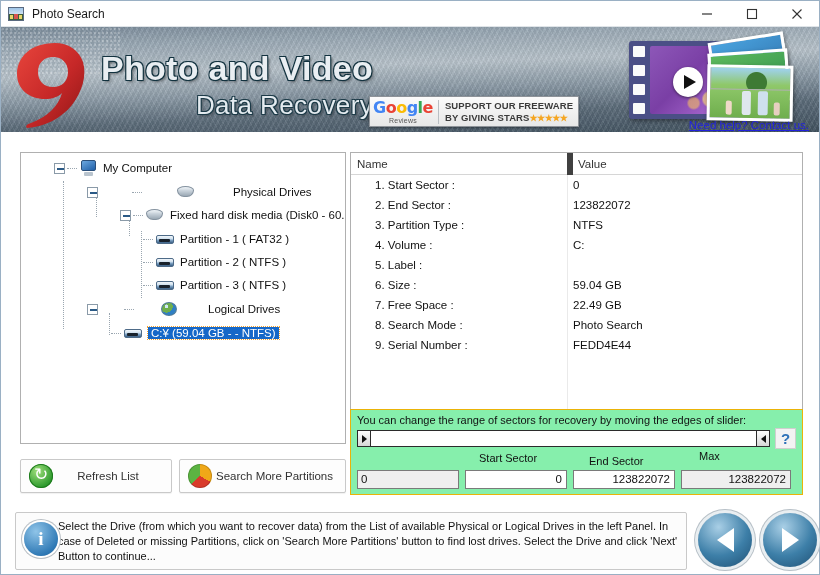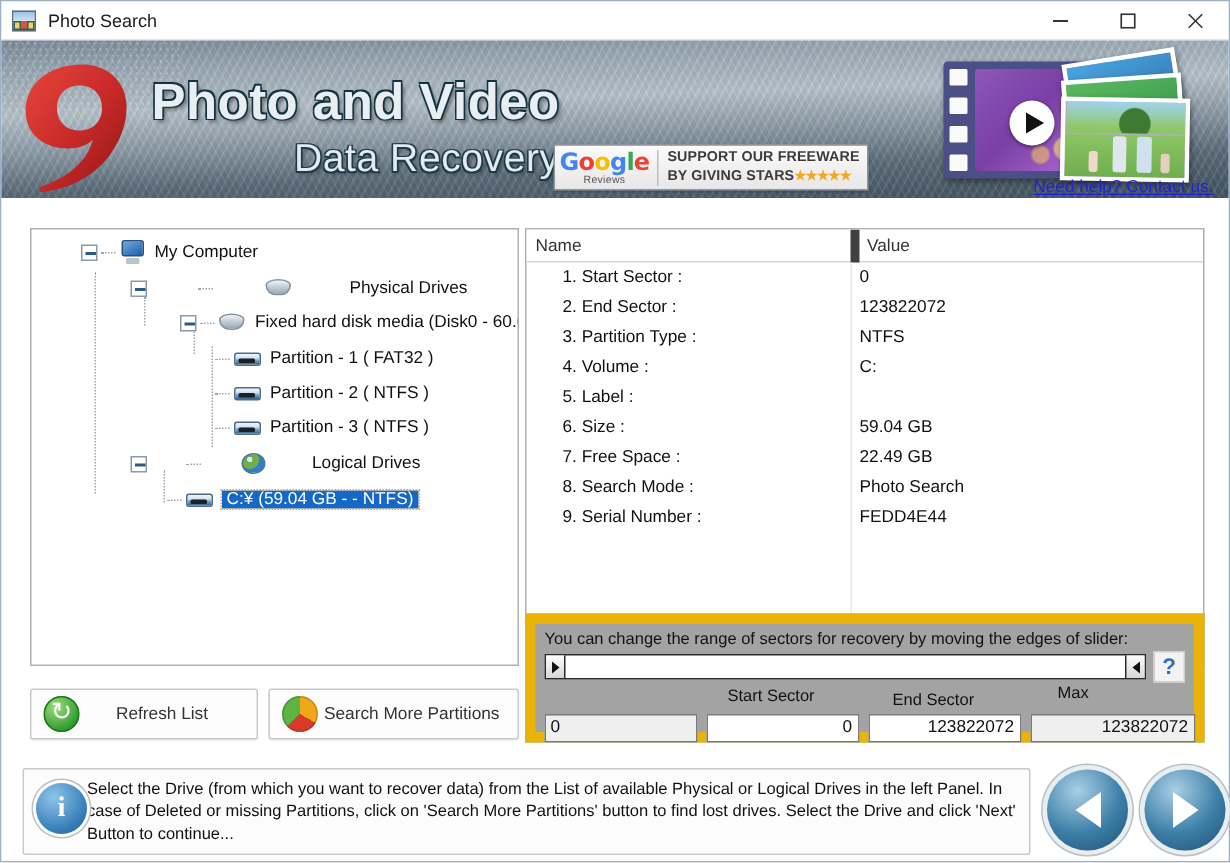--- a/index.html
+++ b/index.html
@@ -136,21 +136,21 @@
   .detail .hdr .c1 { width:216px; padding-left:6px; }
   .detail .hdr .c2 { flex:1; padding-left:5px; border-left:6px solid #404040; height:22px; line-height:22px; }
   .drow { display:flex; height:20px; align-items:center; font-size:11.5px; color:#111; }
   .drow .c1 { width:216px; padding-left:24px; }
   .drow .c2 { flex:1; padding-left:5px; border-left:1px solid #eaeaea; height:20px; line-height:20px; }
   .dfill { height:20px; display:flex; }
   .dfill .c1 { width:216px; } .dfill .c2 { flex:1; border-left:1px solid #eaeaea; }
 
   
   .slidergroup { position:absolute; left:349px; top:277px; width:453px; height:86px;
-            border:7px solid #eab308; background:#a3a3a3; }
+            border:1px solid #eab308; background:#86efac; }
   .slidergroup .cap { font-size:11px; color:#111; padding:4px 0 0 6px; }
   .sliderrow { display:flex; align-items:center; padding:2px 6px 0 6px; gap:5px; }
   .track { flex:1; height:17px; border:1px solid #2b2b2b; background:#fff; position:relative; display:flex;
            justify-content:space-between; align-items:stretch; }
   .handle { width:13px; background:linear-gradient(#fdfdfd,#d7d7d7); border:1px solid #2b2b2b;
            display:flex; align-items:center; justify-content:center; }
   .handle.l { border-width:0 1px 0 0; }
   .handle.r { border-width:0 0 0 1px; }
   .tri-r { width:0;height:0;border-left:5px solid #111;border-top:4px solid transparent;border-bottom:4px solid transparent; }
   .tri-l { width:0;height:0;border-right:5px solid #111;border-top:4px solid transparent;border-bottom:4px solid transparent; }

